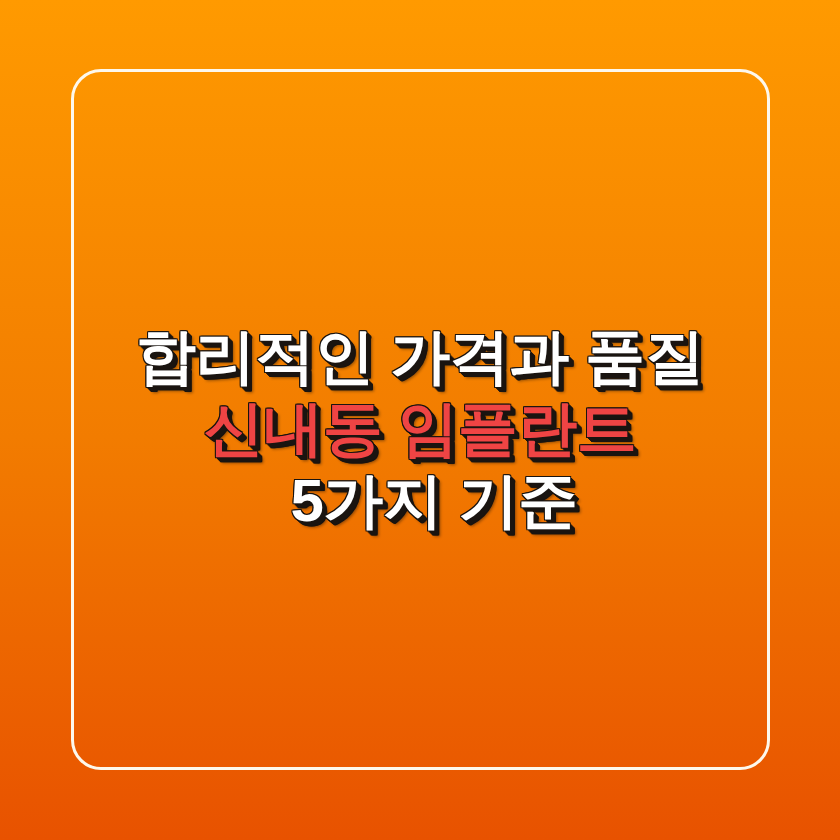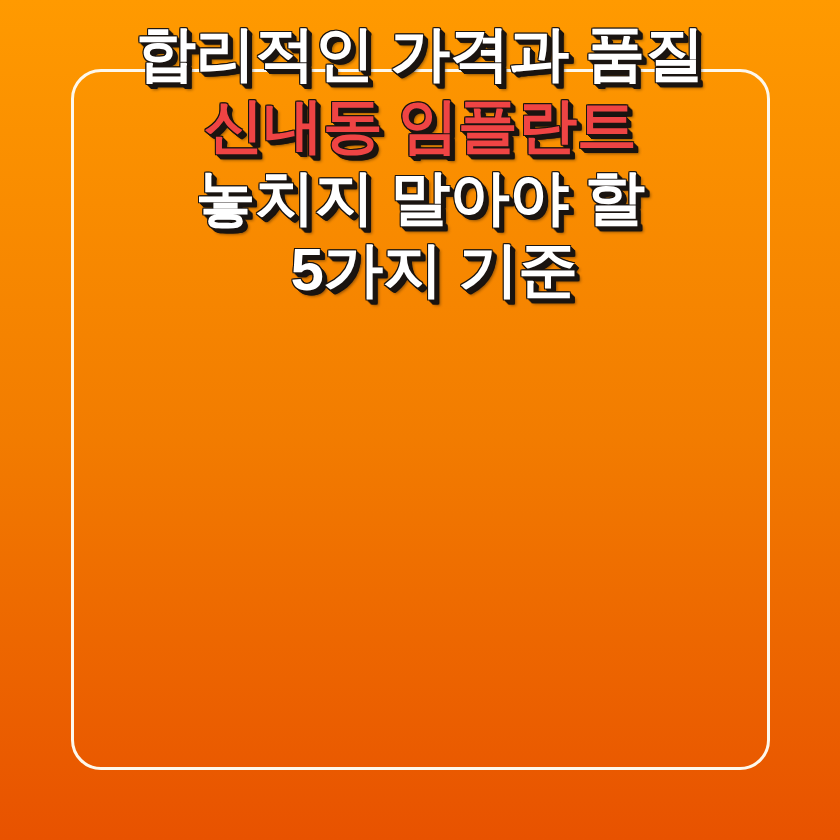--- a/index.html
+++ b/index.html
@@ -50,21 +50,21 @@
   
   #headline {
     position: absolute;
     left: 0;
     right: 0;
     top: 0;
     height: 840px;
     display: flex;
     flex-direction: column;
     align-items: center;
-    justify-content: flex-start;
+    justify-content: center;
     padding-top: 18px;
     box-sizing: border-box;
   }
 
   .headline-line {
     display: block;
     width: 100%;
     text-align: center;
     color: #ffffff;
     font-size: 60px;
@@ -102,17 +102,16 @@
 
 <div id="stage" style="width: 840px; height: 840px;">
 
   <div id="bg-gradient" style="background: linear-gradient(rgb(255, 154, 0) 0%, rgb(242, 124, 0) 52%, rgb(232, 82, 0) 100%);"></div>
 
   <div id="inner-frame" style="left: 71px; top: 69px; width: 699px; height: 701px; border-width: 3px; border-color: rgb(253, 248, 236); border-radius: 30px;"></div>
 
   <div id="headline">
     <span class="headline-line l1" style="color: rgb(255, 255, 255); font-size: 60px; line-height: 72px;">합리적인 가격과 품질</span>
     <span class="headline-line l2" style="color: #ef4444; font-size: 60px; line-height: 72px;">신내동 임플란트</span>
-    <span class="headline-line l4" style="color: rgb(255, 255, 255); font-size: 60px; line-height: 72px;">놓치지 말아야 할</span>
     <span class="headline-line l5" style="color: rgb(255, 255, 255); font-size: 60px; line-height: 72px; padding-left: 28px;">5가지 기준</span>
   </div>
 
 </div>
 
 </body></html>

